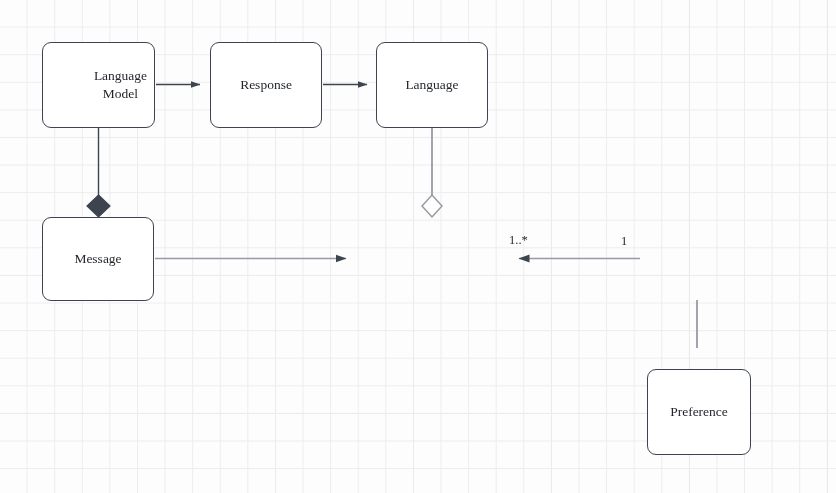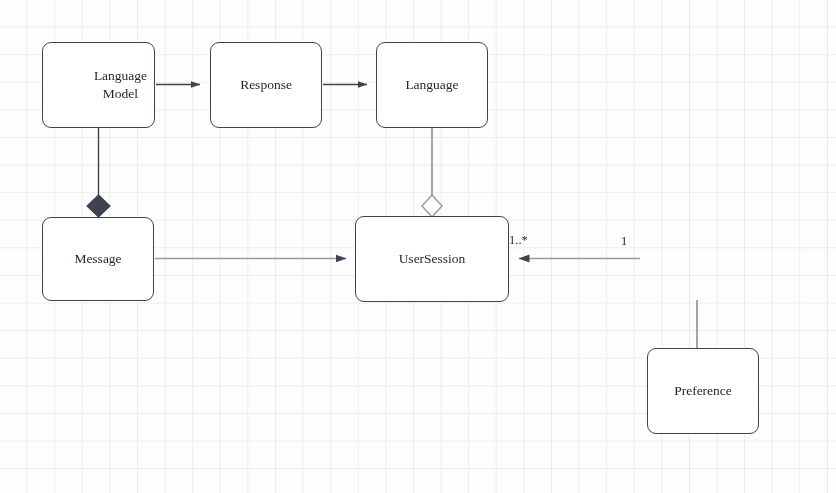--- a/index.html
+++ b/index.html
@@ -121,26 +121,23 @@
   </div>
 
   <div class="node" style="left:376px; top:42px; width:112px; height:86px;">
     <span class="node-label">Language</span>
   </div>
 
   <div class="node" style="left:42px; top:217px; width:112px; height:84px;">
     <span class="node-label">Message</span>
   </div>
 
-  <div class="node" style="left:355px; top:216px; width:154px; height:86px;">
-    <span class="node-label">UserSession</span>
-  </div>
 
 
-  <div class="node" style="left:647px; top:348px; width:112px; height:86px;">
+  <div class="node" style="left:647px; top:369px; width:104px; height:86px;">
     <span class="node-label">Preference</span>
   </div>
 
   <div class="edge-label" style="left:509px; top:233px;">1..*</div>
 
   <div class="edge-label" style="left:621px; top:234px;">1</div>
 
 </div>
 
 </body></html>

